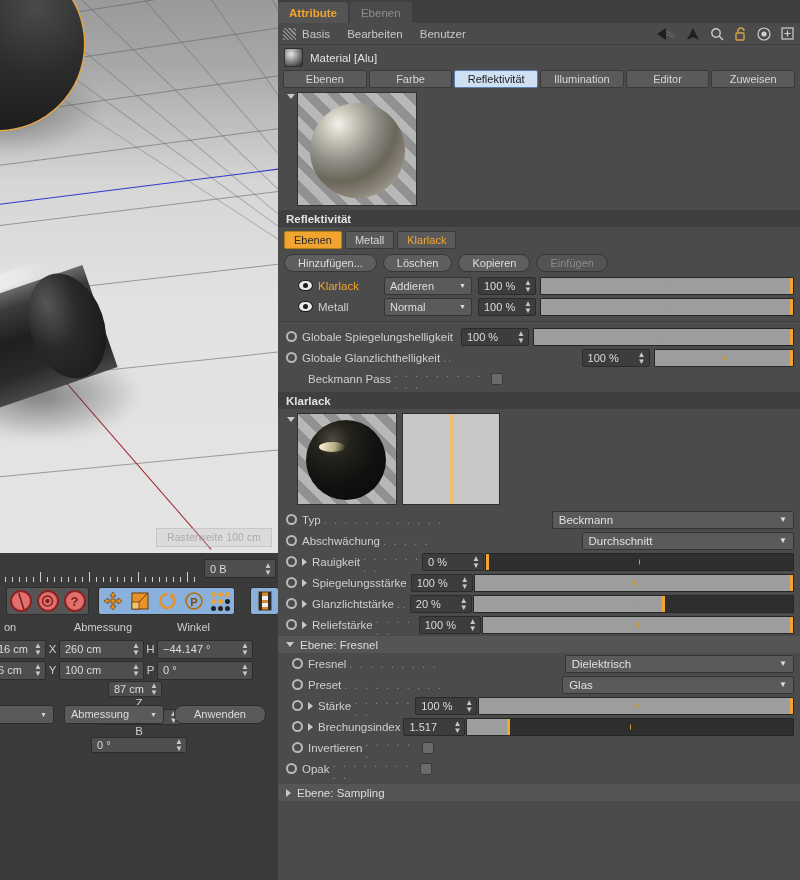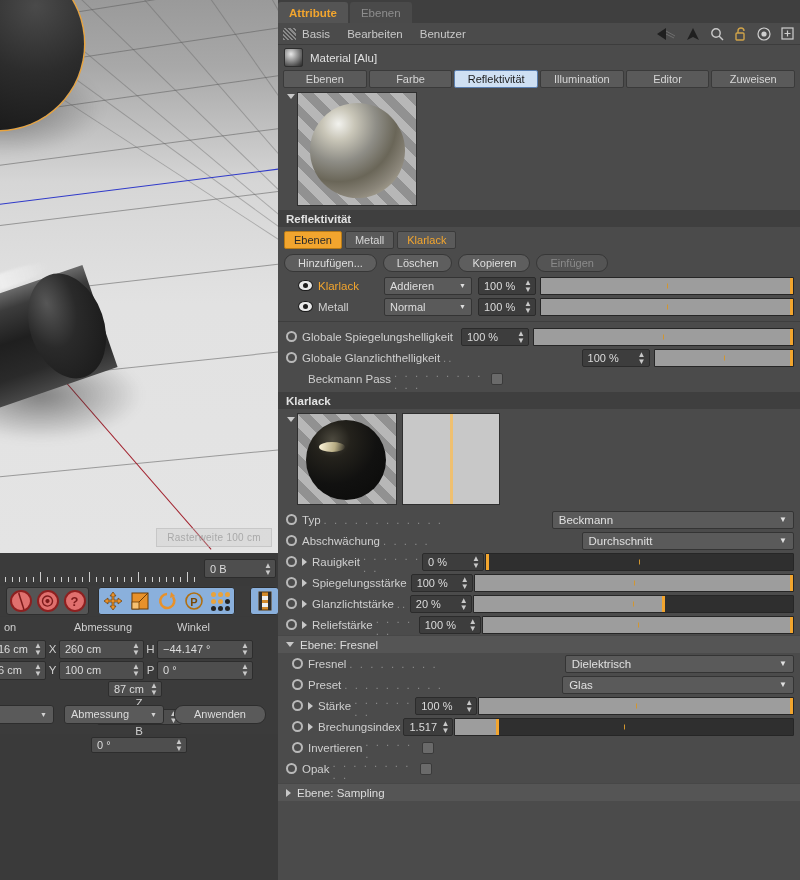--- a/index.html
+++ b/index.html
@@ -774,21 +774,21 @@
         <div class="fill" style="width:100%"></div>
           <div class="mid" style="left:50%"></div>
         <div class="handle" style="right:0"></div>
       </div>
     </div>
 
     <div class="prop-row" style="padding-left:14px;">
       <div class="radio"></div>
       <div class="tri tri-right" style="margin-right:5px;"></div>
       <div class="plabel">Brechungsindex</div>
-      <div class="pct-box" style="width:50px;margin-left:3px;">
+      <div class="pct-box" style="width:62px;margin-left:3px;">
         <span class="v">1.517</span>
         <span class="stepper">▲<br>▼</span>
       </div>
       <div class="slider" style="flex:1;margin:0 6px 0 1px;">
         <div class="fill" style="width:13%"></div>
           <div class="mid" style="left:50%"></div>
         <div class="handle" style="left:12%"></div>
       </div>
     </div>
 

